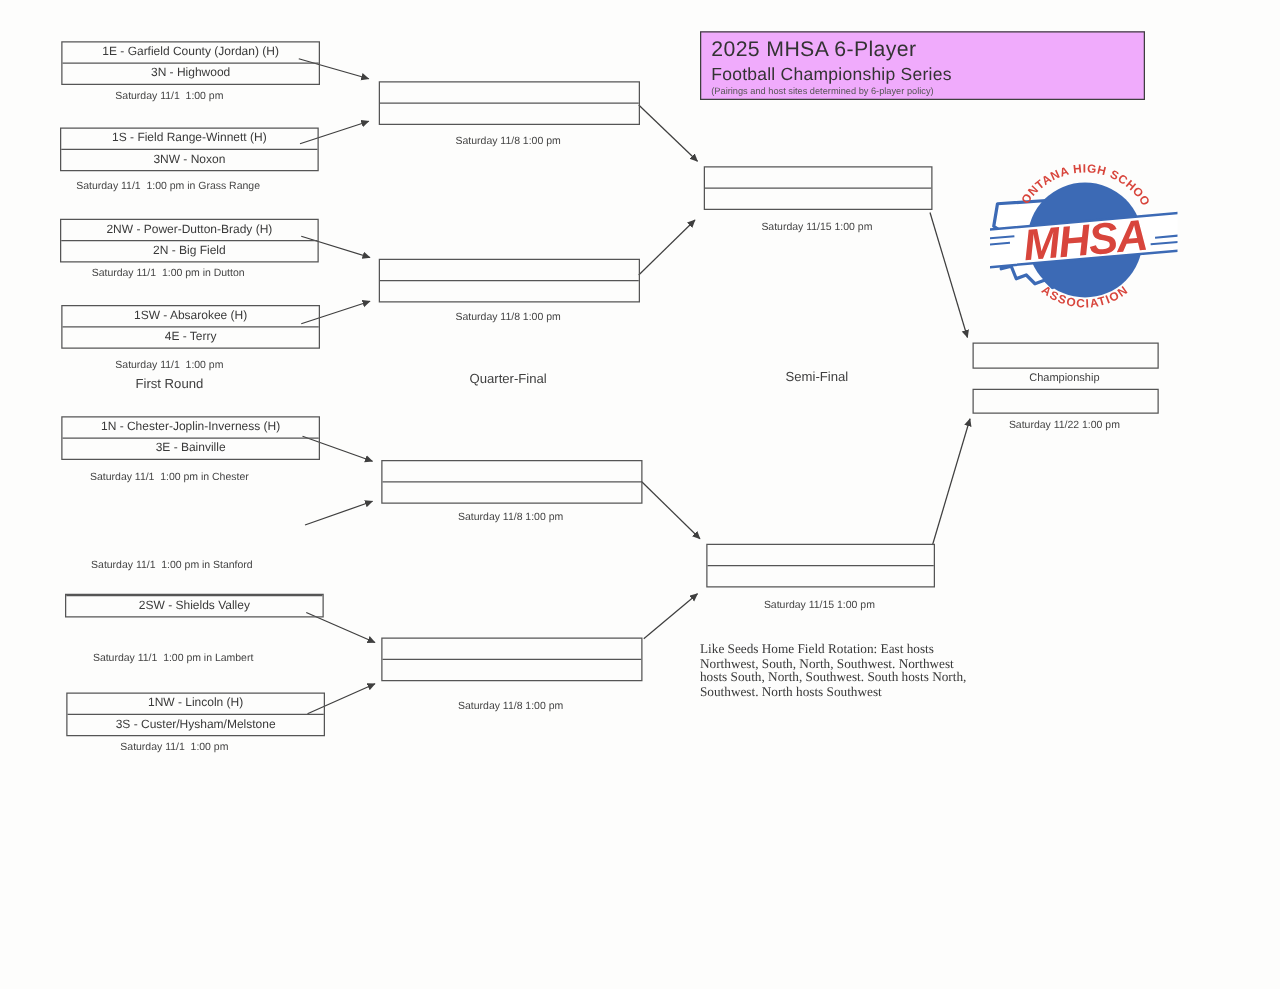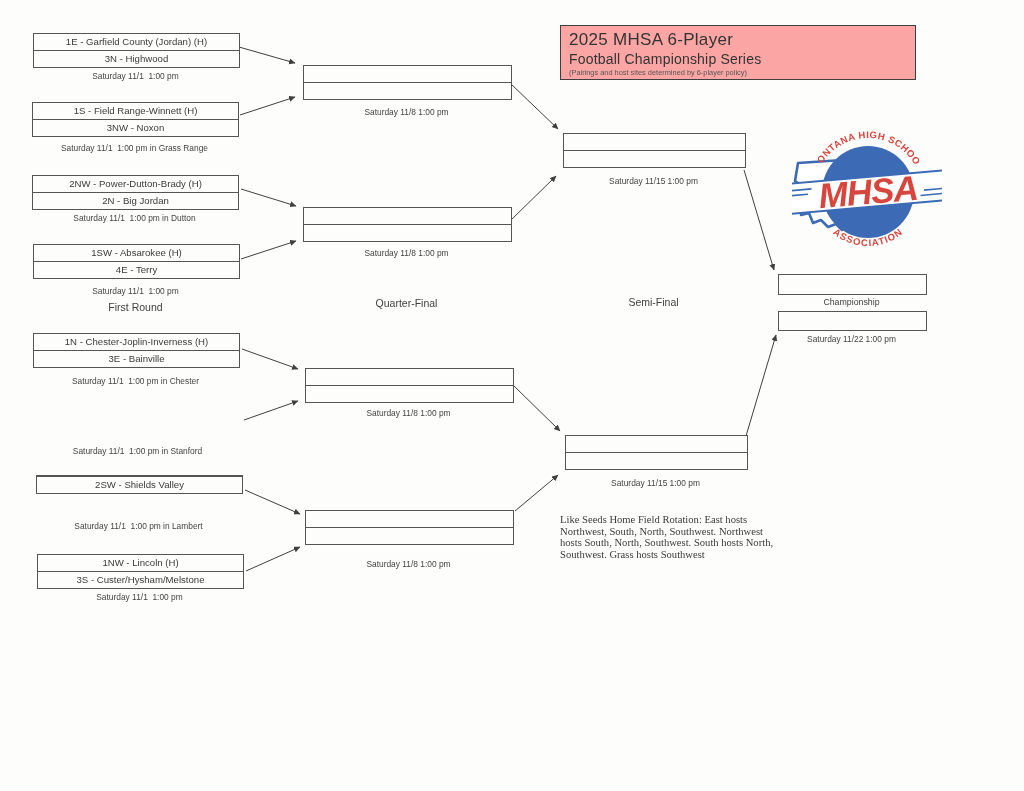--- a/index.html
+++ b/index.html
@@ -4,35 +4,35 @@
 <style>
   html,body{margin:0;padding:0;background:#e8e8e8;}
   .page{
     position:relative;width:1024px;height:791px;margin:0 auto;
     background:#fdfdfc;overflow:hidden;
     font-family:"Liberation Sans", sans-serif;color:#3c3c3c;
   }
   .overlay{position:absolute;left:0;top:0;width:1024px;height:791px;pointer-events:none;}
 
   .match,.game{position:absolute;border:1.4px solid #555;background:transparent;}
-  .match{width:205px;}
+  .match{width:205px;margin-left:16px;}
   .game{width:207px;}
   .game.sf{width:181px;}
   .row{height:16px;line-height:16px;font-size:9.6px;text-align:center;
        color:#3a3a3a;overflow:hidden;white-space:nowrap;}
   .row.rb{border-top:1.3px solid #555;}
 
   .slot{position:absolute;border:1.4px solid #555;width:147px;}
 
   .cap{position:absolute;font-size:8.4px;color:#444;text-align:center;white-space:pre;}
   .roundlabel{position:absolute;font-size:10.5px;color:#3f3f3f;text-align:center;}
   .champlabel{position:absolute;font-size:8.8px;color:#3f3f3f;text-align:center;}
 
   .titlebox{position:absolute;left:560px;top:25px;width:346px;height:45px;
-    border:1.6px solid #3f3f3f;padding:4px 0 4px 8px;background:#fca5a5;}
+    border:1.6px solid #3f3f3f;padding:4px 0 4px 8px;background:#f0abfc;}
   .t1{font-size:17px;color:#333;letter-spacing:.3px;}
   .t2{font-size:14px;color:#333;margin-top:1px;letter-spacing:.2px;}
   .t3{font-size:7.4px;color:#555;margin-top:1px;}
 
   .note{position:absolute;left:560px;top:514px;width:246px;text-align:left;
     font-family:"Liberation Serif", serif;font-size:10.6px;line-height:11.7px;color:#3a3a3a;}
 
   .logo{position:absolute;left:792px;top:129px;width:150px;height:128px;}
 </style>
 </head>
@@ -77,21 +77,21 @@
   <div class="cap" style="left:33px;top:71px;width:205px">Saturday 11/1  1:00 pm</div>
 
   <div class="match" style="left:32px;top:102px">
     <div class="row">1S - Field Range-Winnett (H)</div>
     <div class="row rb">3NW - Noxon</div>
   </div>
   <div class="cap" style="left:32px;top:143px;width:205px">Saturday 11/1  1:00 pm in Grass Range</div>
 
   <div class="match" style="left:32px;top:175px">
     <div class="row">2NW - Power-Dutton-Brady (H)</div>
-    <div class="row rb">2N - Big Jordan</div>
+    <div class="row rb">2N - Big Field</div>
   </div>
   <div class="cap" style="left:32px;top:213px;width:205px">Saturday 11/1  1:00 pm in Dutton</div>
 
   <div class="match" style="left:33px;top:244px">
     <div class="row">1SW - Absarokee (H)</div>
     <div class="row rb">4E - Terry</div>
   </div>
   <div class="cap" style="left:33px;top:286px;width:205px">Saturday 11/1  1:00 pm</div>
   <div class="roundlabel" style="left:33px;top:301px;width:205px">First Round</div>
 
@@ -156,21 +156,21 @@
 
   <div class="slot" style="left:778px;top:274px;height:19px"></div>
   <div class="champlabel" style="left:778px;top:297px;width:147px">Championship</div>
   <div class="slot" style="left:778px;top:311px;height:18px"></div>
   <div class="cap" style="left:778px;top:334px;width:147px">Saturday 11/22 1:00 pm</div>
 
   <div class="note">
     <div>Like Seeds Home Field Rotation: East hosts</div>
     <div>Northwest, South, North, Southwest. Northwest</div>
     <div>hosts South, North, Southwest. South hosts North,</div>
-    <div>Southwest. Grass hosts Southwest</div>
+    <div>Southwest. North hosts Southwest</div>
   </div>
 
   <svg class="logo" viewBox="0 0 150 128">
     <defs>
       <path id="arcTop" d="M 30.2,34.4 A 54,54 0 0 1 121.8,34.4"></path>
       <path id="arcBot" d="M 32.0,95.0 A 55,55 0 0 0 120.0,95.0"></path>
     </defs>
 
     <path d="M6,34 L66,30 L68,94 L52,93 L50,101 L44,95 L36,98 L29,91 L21,94 L17,84 L9,86 L13,72 L5,74 L9,56 L3,52 Z" fill="#ffffff" stroke-width="2.6" stroke-linejoin="round" stroke="#3c6ab5"></path>
 

